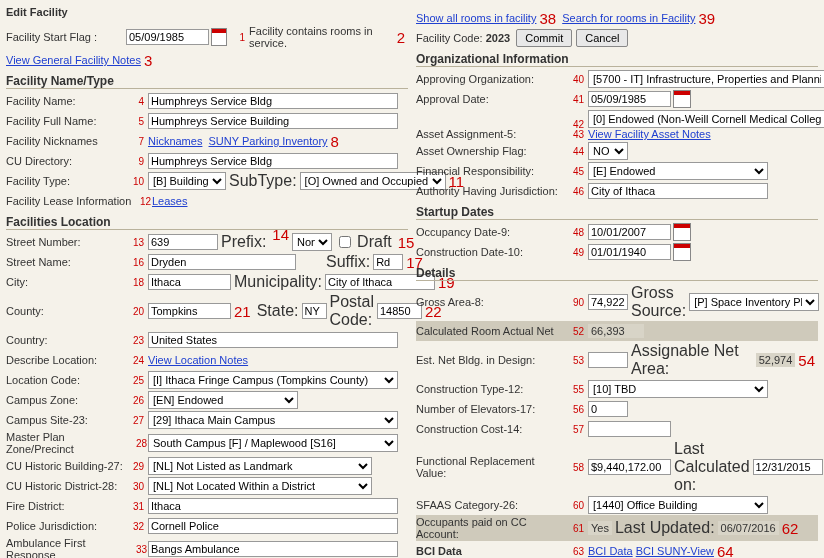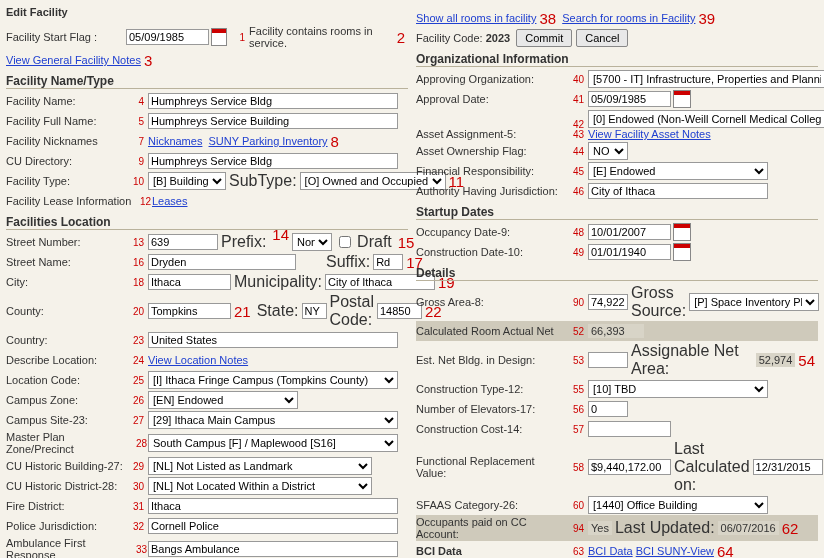--- a/index.html
+++ b/index.html
@@ -265,21 +265,21 @@
         <span class="cal"></span>
         <span class="num-inl">59</span>
       </div>
   <div class="row">
         <span class="lbl2">SFAAS Category-26:</span>
         <span class="num">60</span>
         <select class="sel w180"><option>[1440] Office Building</option></select>
       </div>
   <div class="row" style="background:#cfcabb">
         <span class="lbl2">Occupants paid on CC Account:</span>
-        <span class="num">94</span>
+        <span class="num">61</span>
         <span class="gray">Yes</span>
         <span class="sub">Last Updated:</span>
         <span class="gray">06/07/2016</span>
         <span class="num-inl">62</span>
       </div>
   <div class="row"><span class="lbl2" style="font-weight:bold">BCI Data</span><span class="num">63</span><a class="link">BCI Data</a>&nbsp;<a class="link">BCI SUNY-View</a><span class="num-inl">64</span></div>
 
 </div>
 </div>
 

